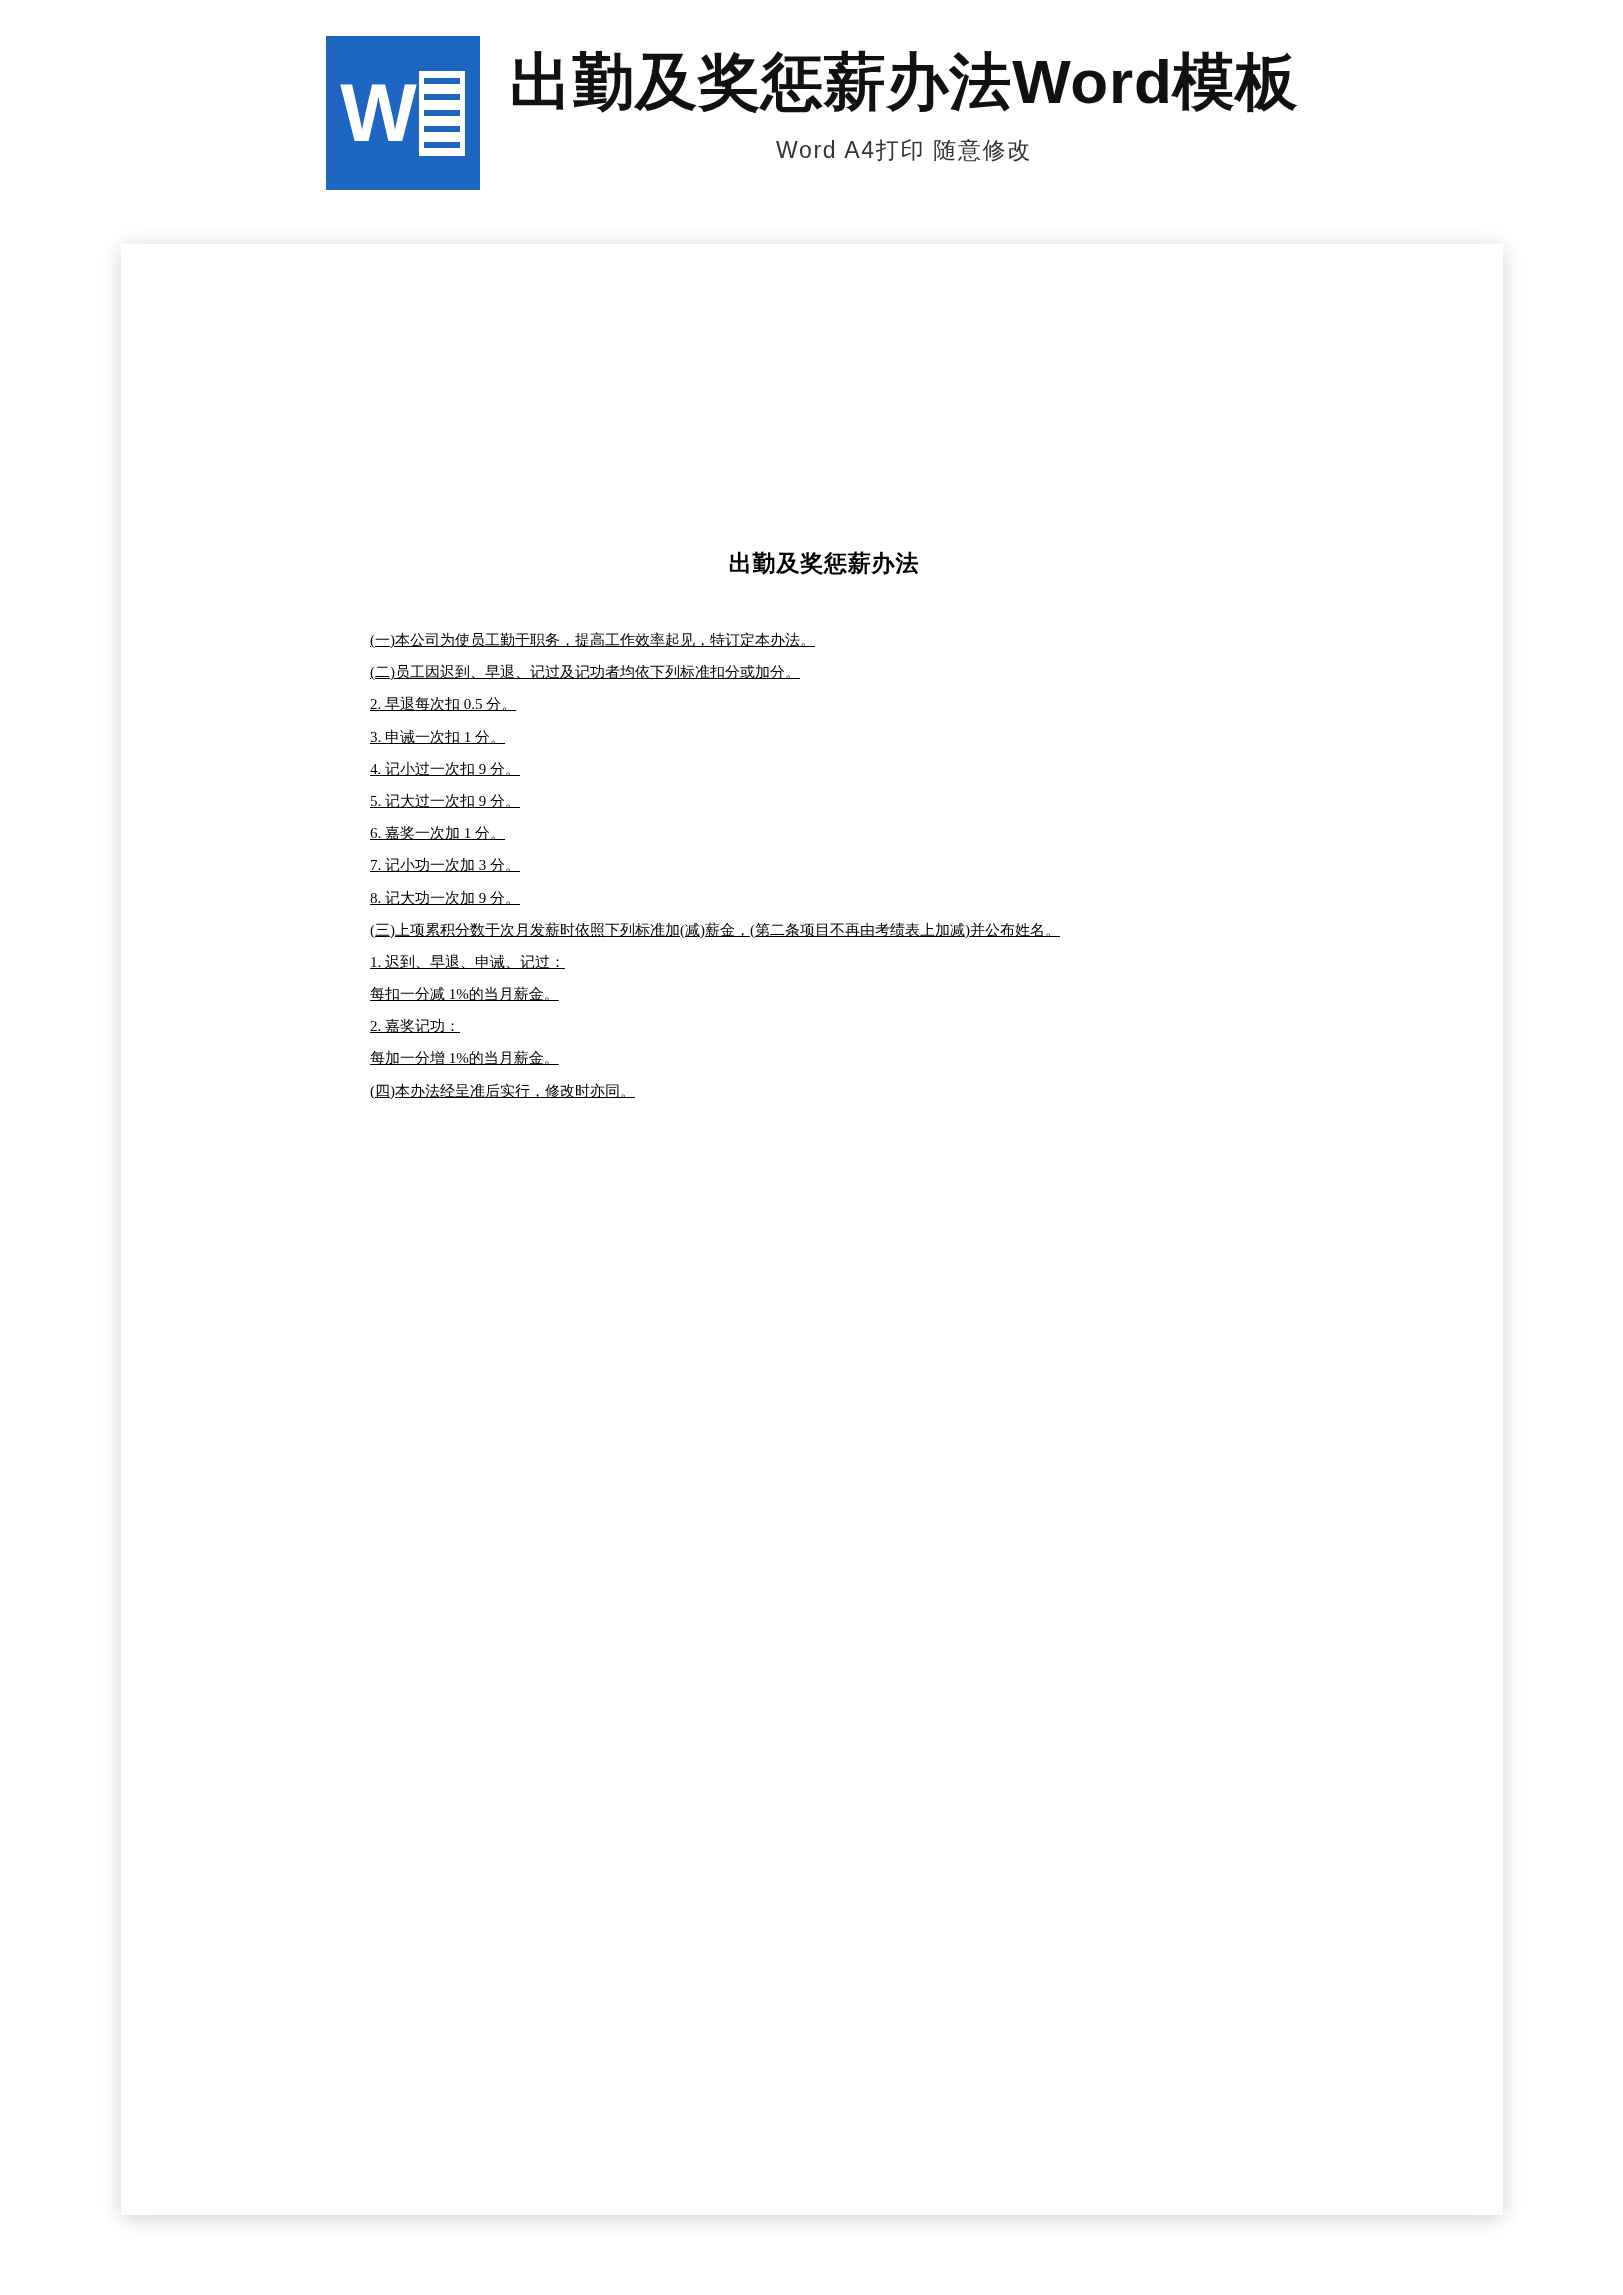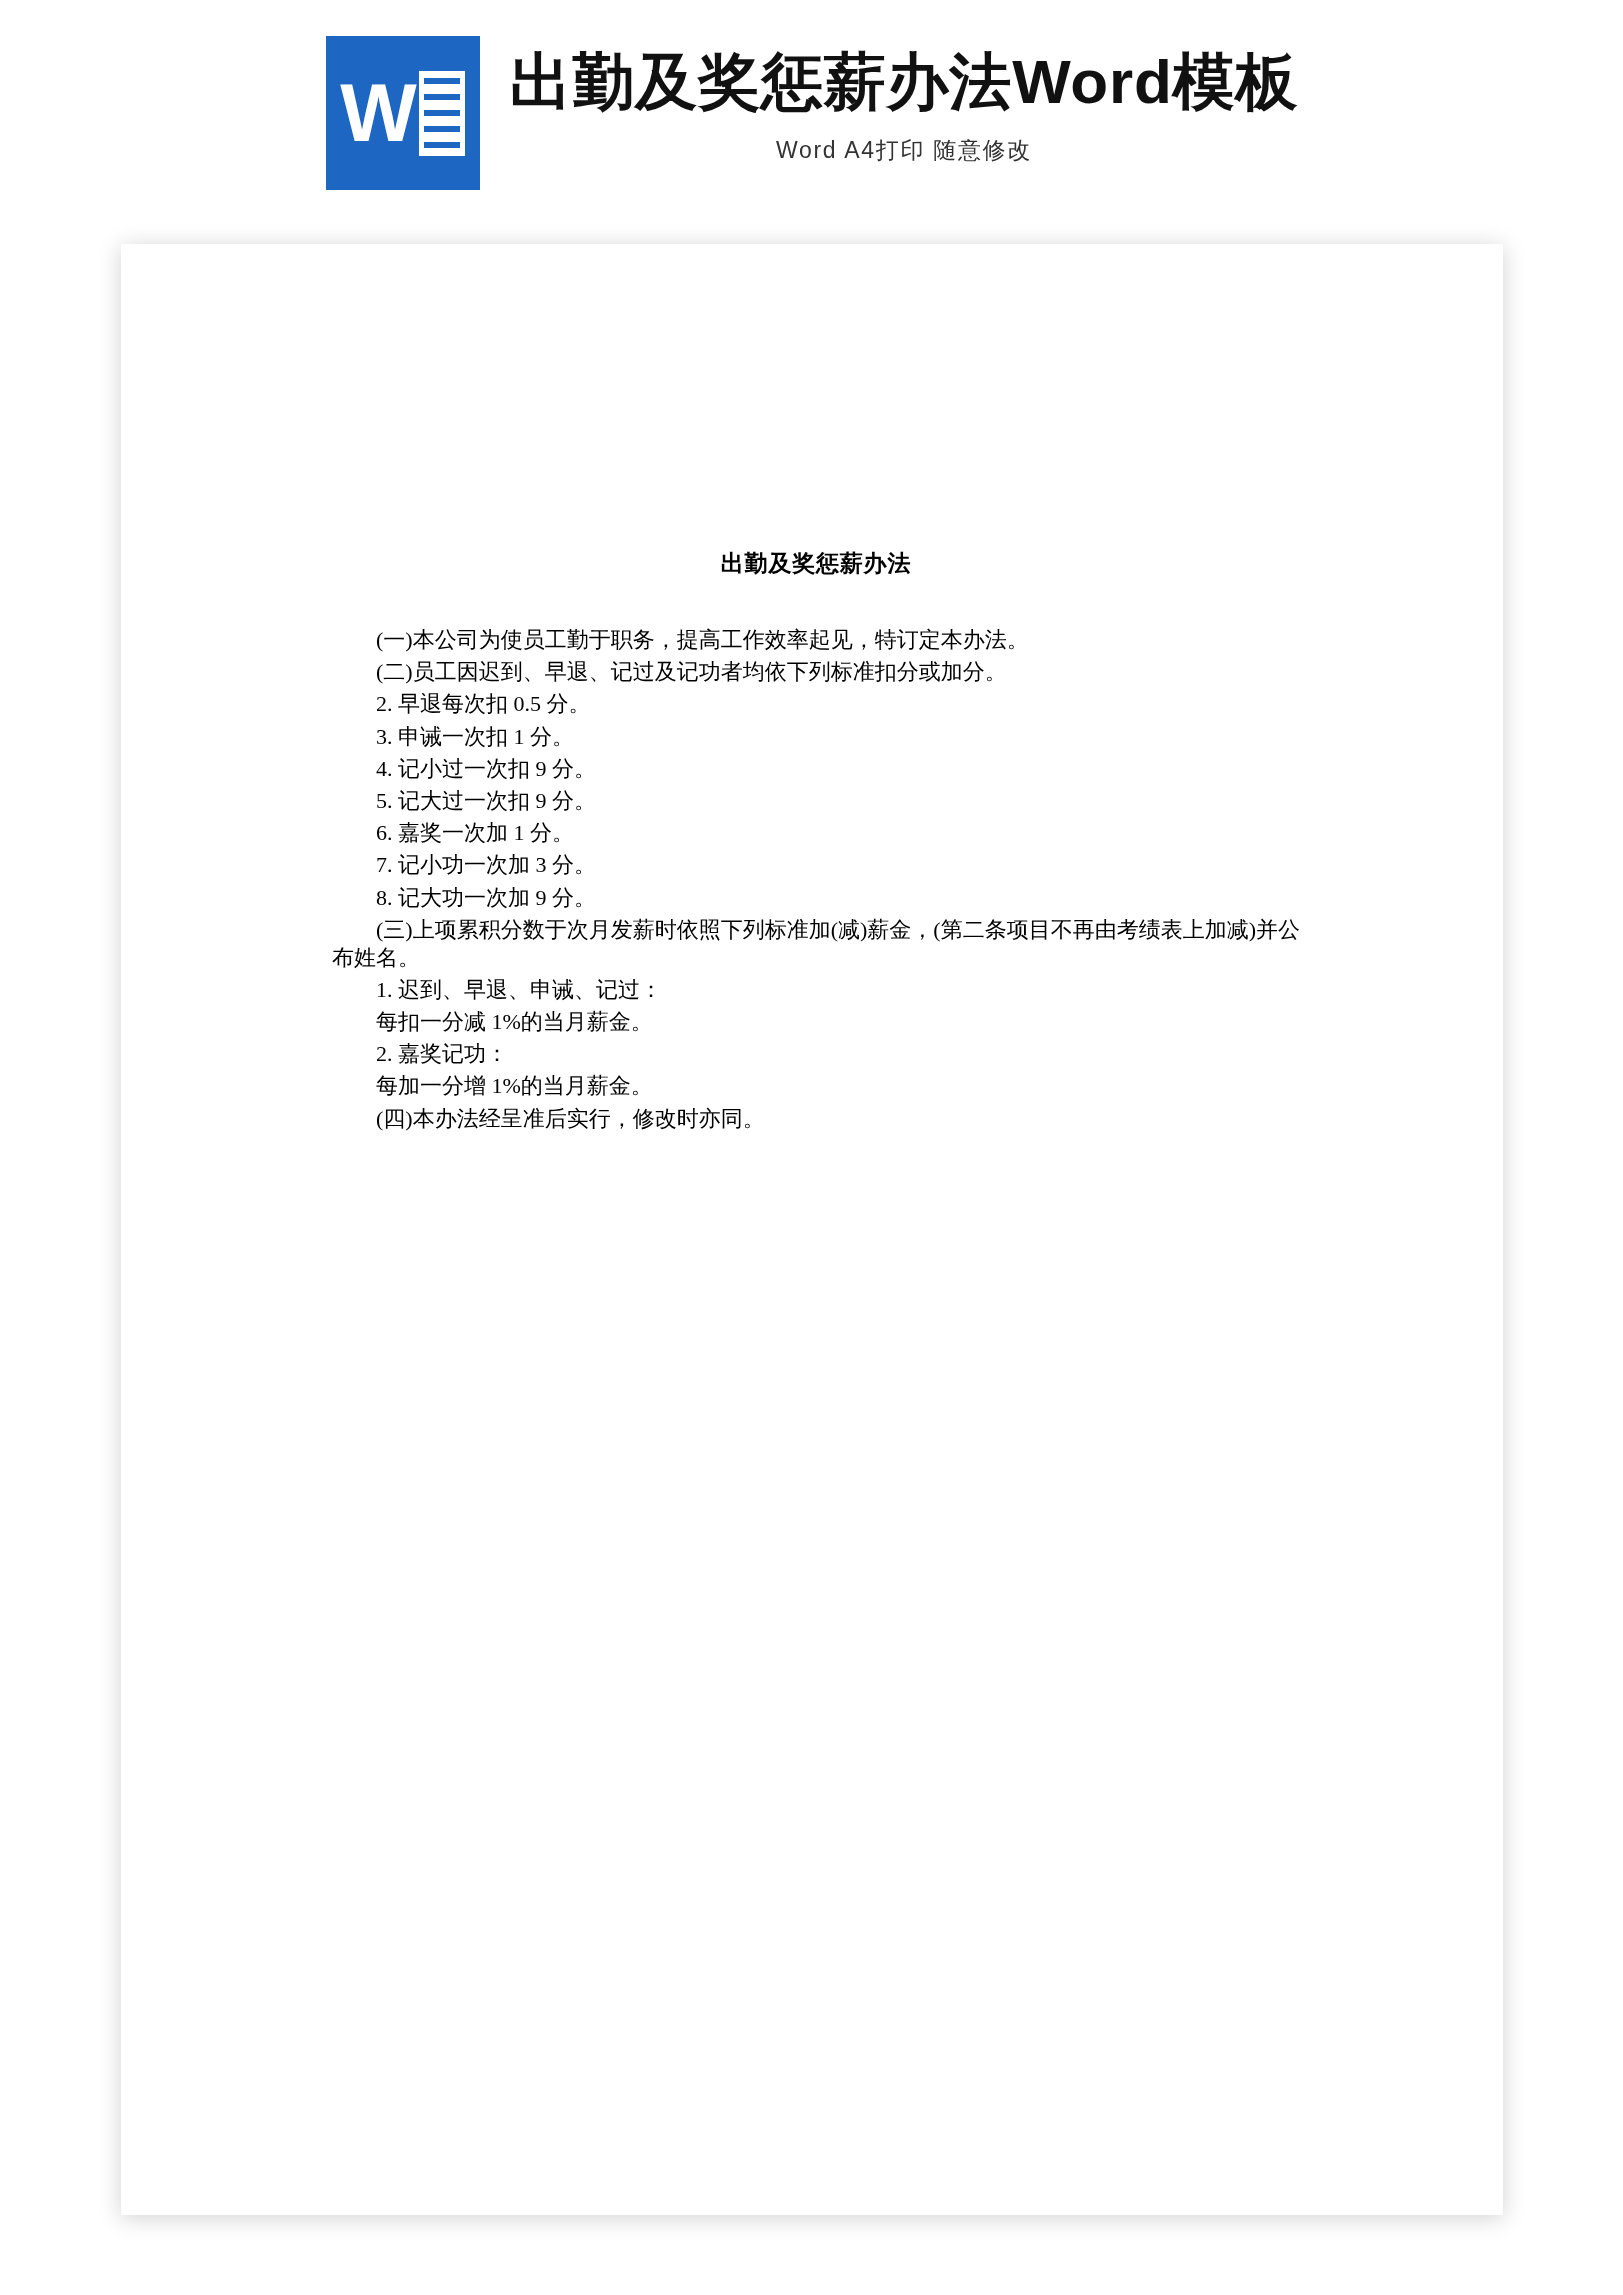--- a/index.html
+++ b/index.html
@@ -101,43 +101,44 @@
     height: 100%;
     background: #ffffff;
     box-shadow: 0 3.4px 22px rgba(0,0,0,0.18);
     box-sizing: border-box;
     padding: 0;
     position: relative;
   }
 
   .doc-body {
     position: absolute;
-    left: 4px;
+    left: 12px;
     top: 0;
     width: 100%;
     padding: 304px 207px 0 207px;
     box-sizing: border-box;
     font-family: "Liberation Serif", serif;
     color: #000000;
   }
 
   .doc-title {
     text-align: center;
     font-size: 23px;
     font-weight: bold;
     font-family: "Liberation Sans", sans-serif;
     letter-spacing: 0.8px;
     margin-bottom: 47px;
   }
 
   .doc-line {
-    font-size: 22px;
+    font-size: 15px;
     line-height: 28px;
     margin: 0 0 4.2px 0;
     text-align: justify;
+    text-decoration: underline;
   }
   .indent-2 { text-indent: 2em; }
 
   
   .paper::after {
     content: "";
     position: absolute;
     inset: 0;
     pointer-events: none;
   }

